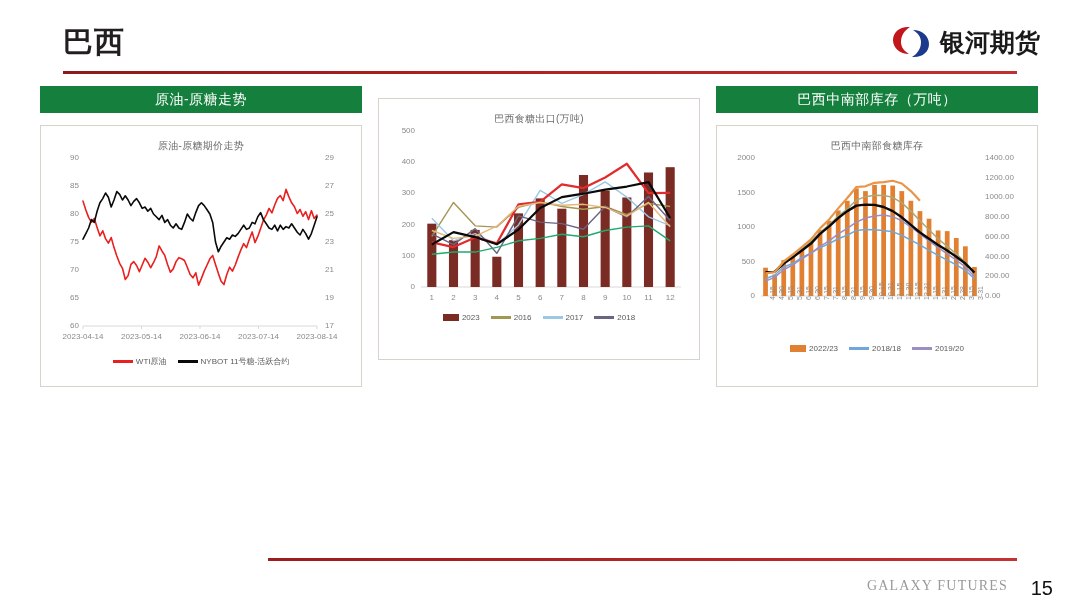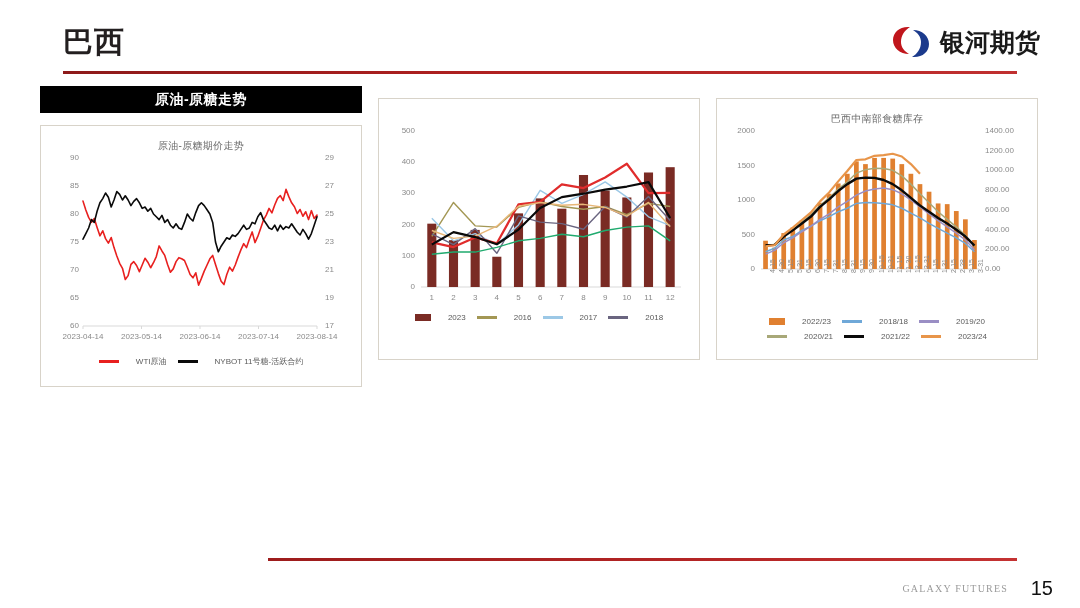--- a/index.html
+++ b/index.html
@@ -20,23 +20,23 @@
   .brand-mark{width:40px;height:36px;position:relative;}
   .brand-text{font-size:25px;font-weight:bold;color:#1a1a1a;letter-spacing:0px;}
   .title-rule{
     position:absolute;left:63px;top:71px;width:954px;height:3px;
     background:linear-gradient(to right,#8d1a1a 0%,#b02020 45%,#c03030 100%);
   }
   
   .panels{position:absolute;left:40px;top:86px;width:1000px;display:flex;gap:16px;}
   .panel{width:322px;}
   .panel-header{
-    height:27px;background:#000000;color:#ffffff;
+    height:27px;background:#15803d;color:#ffffff;
     display:flex;align-items:center;justify-content:center;
-    font-size:14px;font-weight:bold;letter-spacing:.5px;
+    font-size:14px;font-weight:normal;letter-spacing:.5px;
   }
   .panel-body{
     margin-top:12px;height:262px;border:1px solid #d8d3c9;background:#ffffff;
     position:relative;box-sizing:border-box;
   }
   .chart-title{
     text-align:center;font-size:10px;color:#6b6b6b;padding-top:13px;
     letter-spacing:.3px;
   }
   .plot{position:relative;}
@@ -44,32 +44,32 @@
   .xtick{position:absolute;font-size:8px;color:#8a8a8a;white-space:nowrap;}
   .xtick-rot{
     position:absolute;font-size:7px;color:#8a8a8a;white-space:nowrap;
     transform:rotate(-90deg);transform-origin:left top;
   }
   .legend{
     position:absolute;left:0;width:100%;display:flex;flex-wrap:wrap;
     justify-content:center;gap:6px 10px;font-size:8px;color:#5a5a5a;
   }
   .legend-row{display:flex;justify-content:center;gap:11px;width:100%;}
-  .legend-item{display:flex;align-items:center;gap:17px;}
+  .legend-item{display:flex;align-items:center;gap:3px;}
   .swatch-line{width:20px;height:2px;display:inline-block;}
   .swatch-line.thick{height:3px;}
   .swatch-box{width:16px;height:7px;display:inline-block;}
   
   .footer-rule{
     position:absolute;left:268px;bottom:47px;width:749px;height:3px;
     background:linear-gradient(to right,#9d1c1c 0%,#b52525 60%,#c43232 100%);
   }
   .footer-en{
     position:absolute;right:72px;bottom:14px;
-    font-size:10px;color:#9a9a9a;letter-spacing:1.2px;
+    font-size:14px;color:#9a9a9a;letter-spacing:1.2px;
     font-family:"Liberation Serif","DejaVu Serif",serif;
   }
   .footer-page{
     position:absolute;right:27px;bottom:8px;
     font-size:20px;color:#111111;font-weight:normal;
   }
 </style>
 </head>
 <body>
 
@@ -112,20 +112,21 @@
                 <span class="swatch-line thick" style="background: rgb(10, 10, 10);"></span>
                 <span>NYBOT 11号糖-活跃合约</span>
               </div>
             </div>
           </div></div>
     </div>
   </div>
 
   <div class="panel">
     <div class="panel-body">
+      <div class="chart-title">巴西食糖出口(万吨)</div>
       <div class="plot" id="plot2" style="position:absolute;left:0;top:26px;width:320px;height:236px;"><svg width="320" height="236">
             <line x1="42" y1="162" x2="302" y2="162" stroke="#d9d9d9" stroke-width="1"></line>
             <rect x="48.28333333333334" y="98.66399999999999" width="9.1" height="63.33600000000001" fill="#7a2b24"></rect>
             <rect x="69.95" y="115.2" width="9.1" height="46.8" fill="#7a2b24"></rect>
             <rect x="91.61666666666667" y="104.904" width="9.1" height="57.096000000000004" fill="#7a2b24"></rect>
             <rect x="113.28333333333335" y="131.736" width="9.1" height="30.26400000000001" fill="#7a2b24"></rect>
             <rect x="134.95" y="88.36800000000001" width="9.1" height="73.63199999999999" fill="#7a2b24"></rect>
             <rect x="156.61666666666667" y="73.39200000000001" width="9.1" height="88.60799999999999" fill="#7a2b24"></rect>
             <rect x="178.28333333333333" y="83.688" width="9.1" height="78.312" fill="#7a2b24"></rect>
             <rect x="199.95" y="49.992000000000004" width="9.1" height="112.008" fill="#7a2b24"></rect>
@@ -157,20 +158,21 @@
               <div class="legend-item">
                 <span class="swatch-line thick" style="background: rgb(106, 101, 128);"></span>
                 <span>2018</span>
               </div>
             </div>
           </div></div>
     </div>
   </div>
 
   <div class="panel">
+    <div class="panel-header">巴西中南部库存（万吨）</div>
     <div class="panel-body">
       <div class="chart-title">巴西中南部食糖库存</div>
       <div class="plot" id="plot3" style="position:absolute;left:0;top:26px;width:320px;height:236px;"><svg width="320" height="236">
             <line x1="44" y1="144" x2="262" y2="144" stroke="#d9d9d9" stroke-width="1"></line>
             <rect x="46.18" y="115.71000000000001" width="4.723333333333334" height="28.289999999999992" fill="#e08030"></rect>
             <rect x="55.263333333333335" y="122.61" width="4.723333333333334" height="21.39" fill="#e08030"></rect>
             <rect x="64.34666666666668" y="108.12" width="4.723333333333334" height="35.879999999999995" fill="#e08030"></rect>
             <rect x="73.43" y="102.6" width="4.723333333333334" height="41.400000000000006" fill="#e08030"></rect>
             <rect x="82.51333333333334" y="95.7" width="4.723333333333334" height="48.3" fill="#e08030"></rect>
             <rect x="91.59666666666668" y="88.8" width="4.723333333333334" height="55.2" fill="#e08030"></rect>
@@ -205,34 +207,20 @@
               </div>
               <div class="legend-item">
                 <span class="swatch-line thick" style="background: rgb(111, 168, 216);"></span>
                 <span>2018/18</span>
               </div>
               <div class="legend-item">
                 <span class="swatch-line thick" style="background: rgb(154, 142, 196);"></span>
                 <span>2019/20</span>
               </div>
             </div>
-            <div class="legend-row">
-              <div class="legend-item">
-                <span class="swatch-line thick" style="background: rgb(168, 168, 120);"></span>
-                <span>2020/21</span>
-              </div>
-              <div class="legend-item">
-                <span class="swatch-line thick" style="background: rgb(10, 10, 10);"></span>
-                <span>2021/22</span>
-              </div>
-              <div class="legend-item">
-                <span class="swatch-line thick" style="background: rgb(232, 149, 74);"></span>
-                <span>2023/24</span>
-              </div>
-            </div>
           </div></div>
     </div>
   </div>
 
 </div>
 
 <div class="footer-rule"></div>
 <div class="footer-en">GALAXY FUTURES</div>
 <div class="footer-page">15</div>
 

